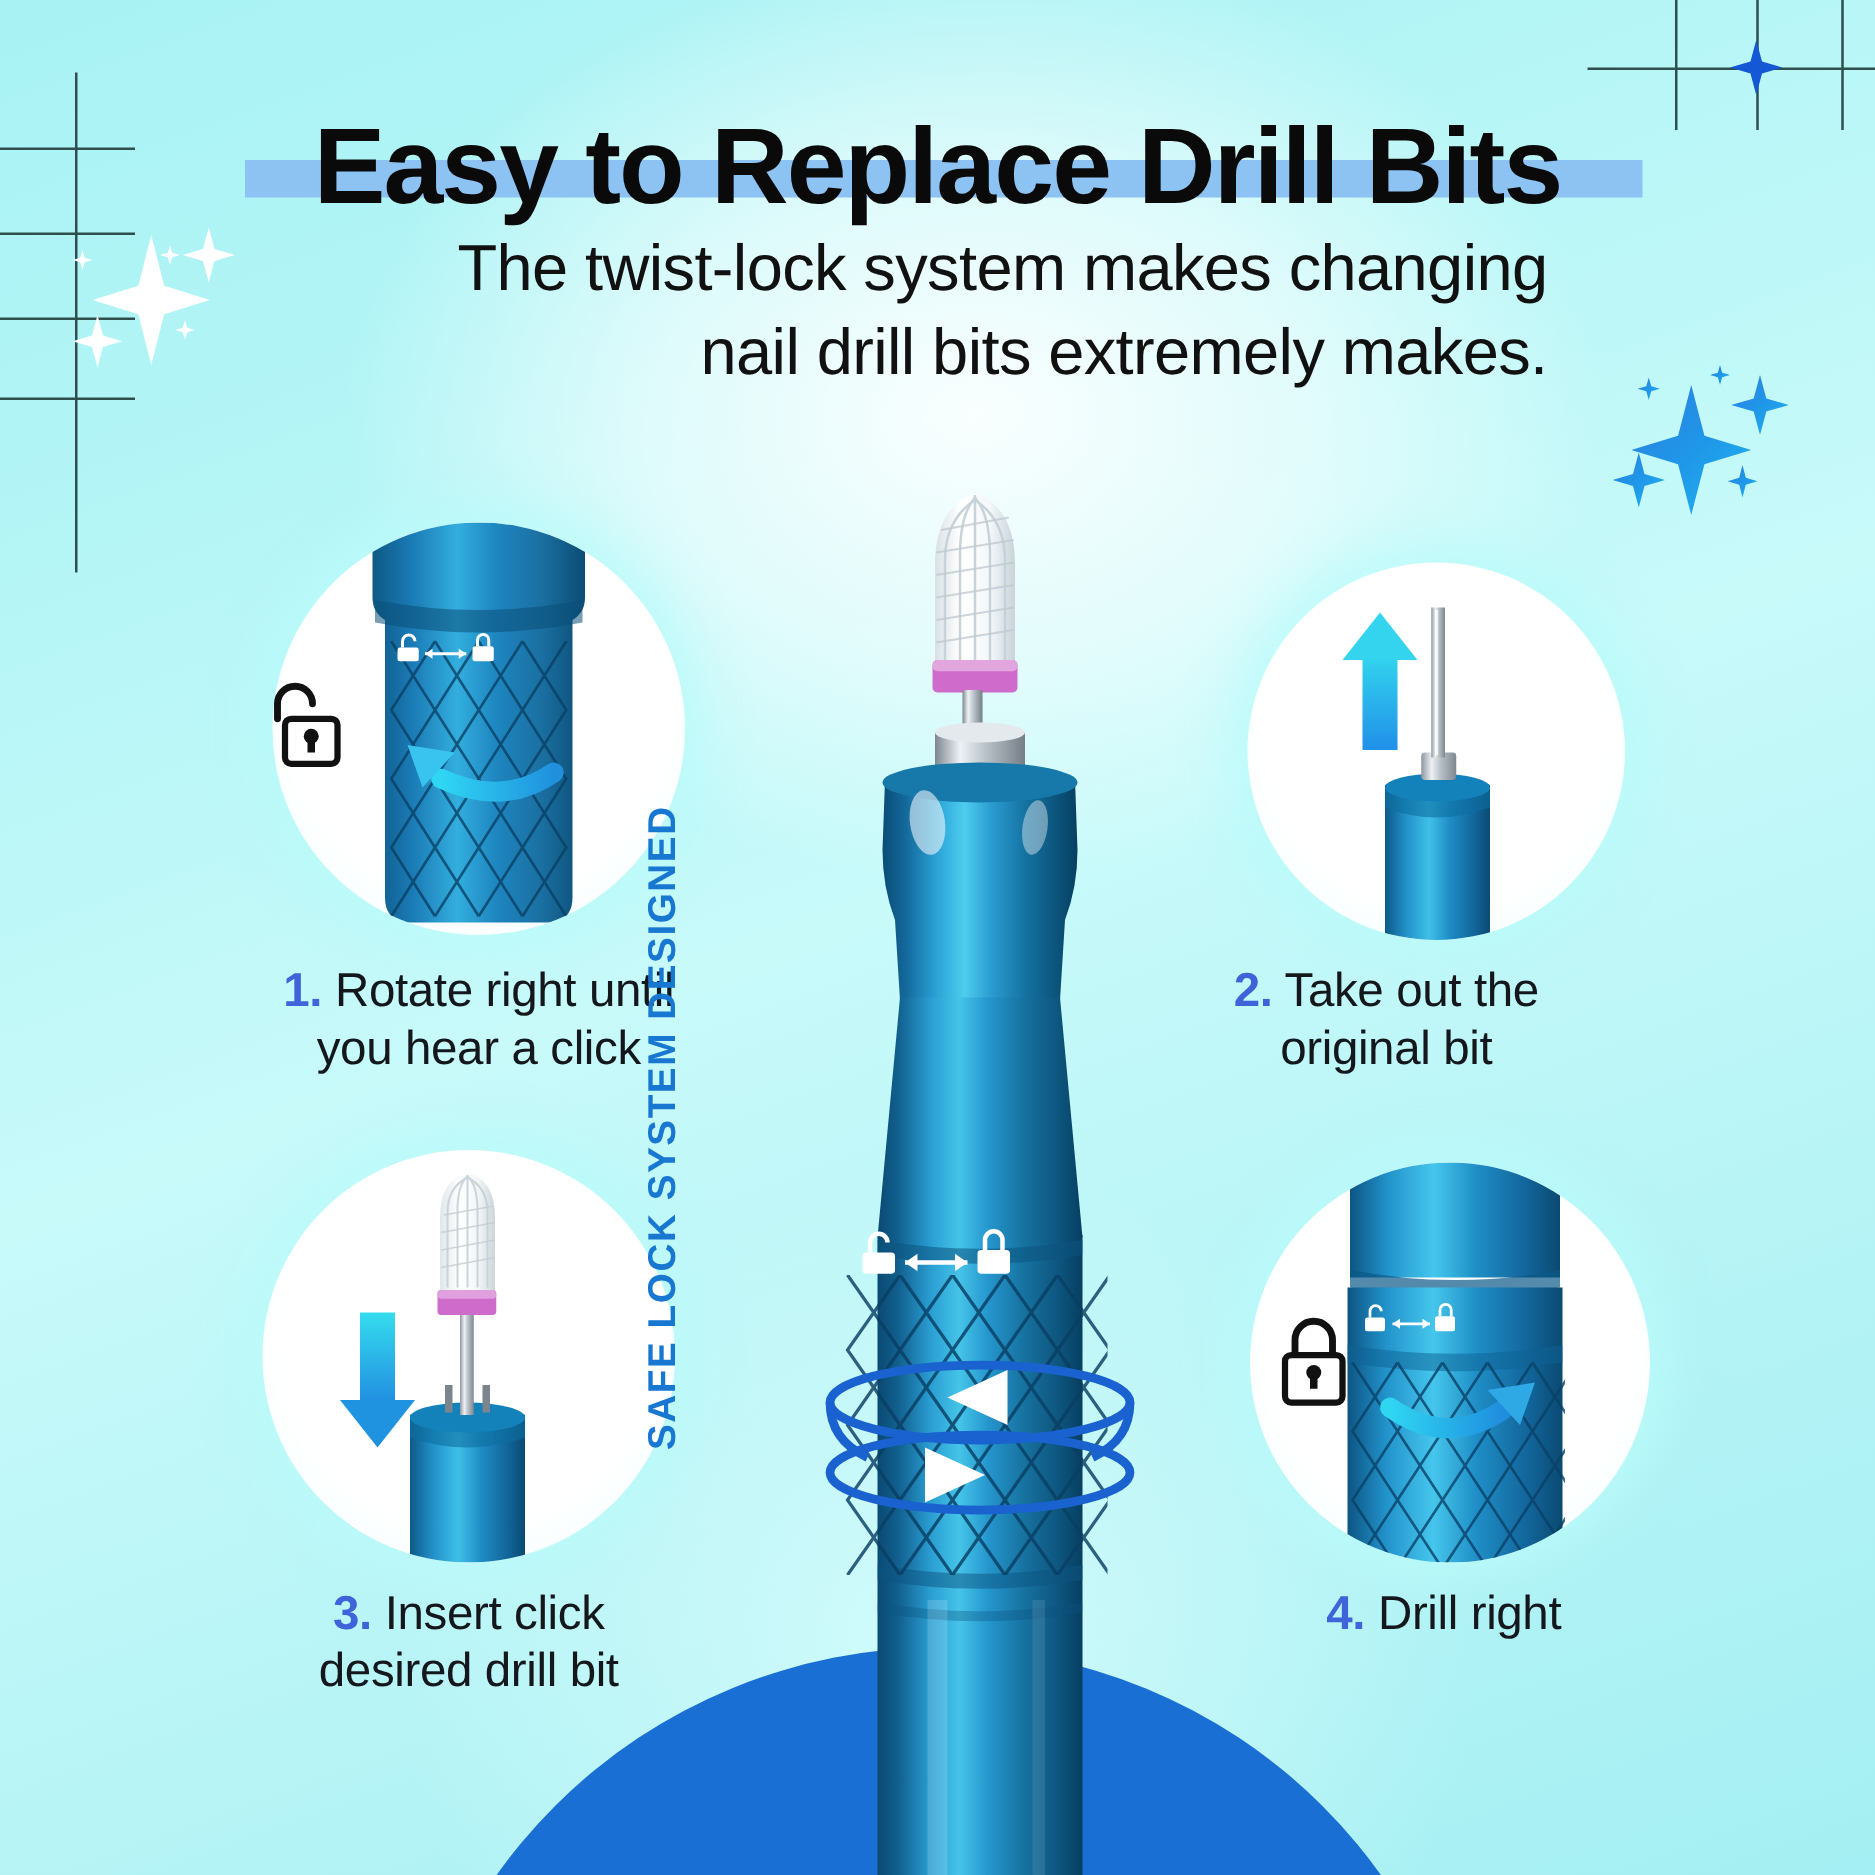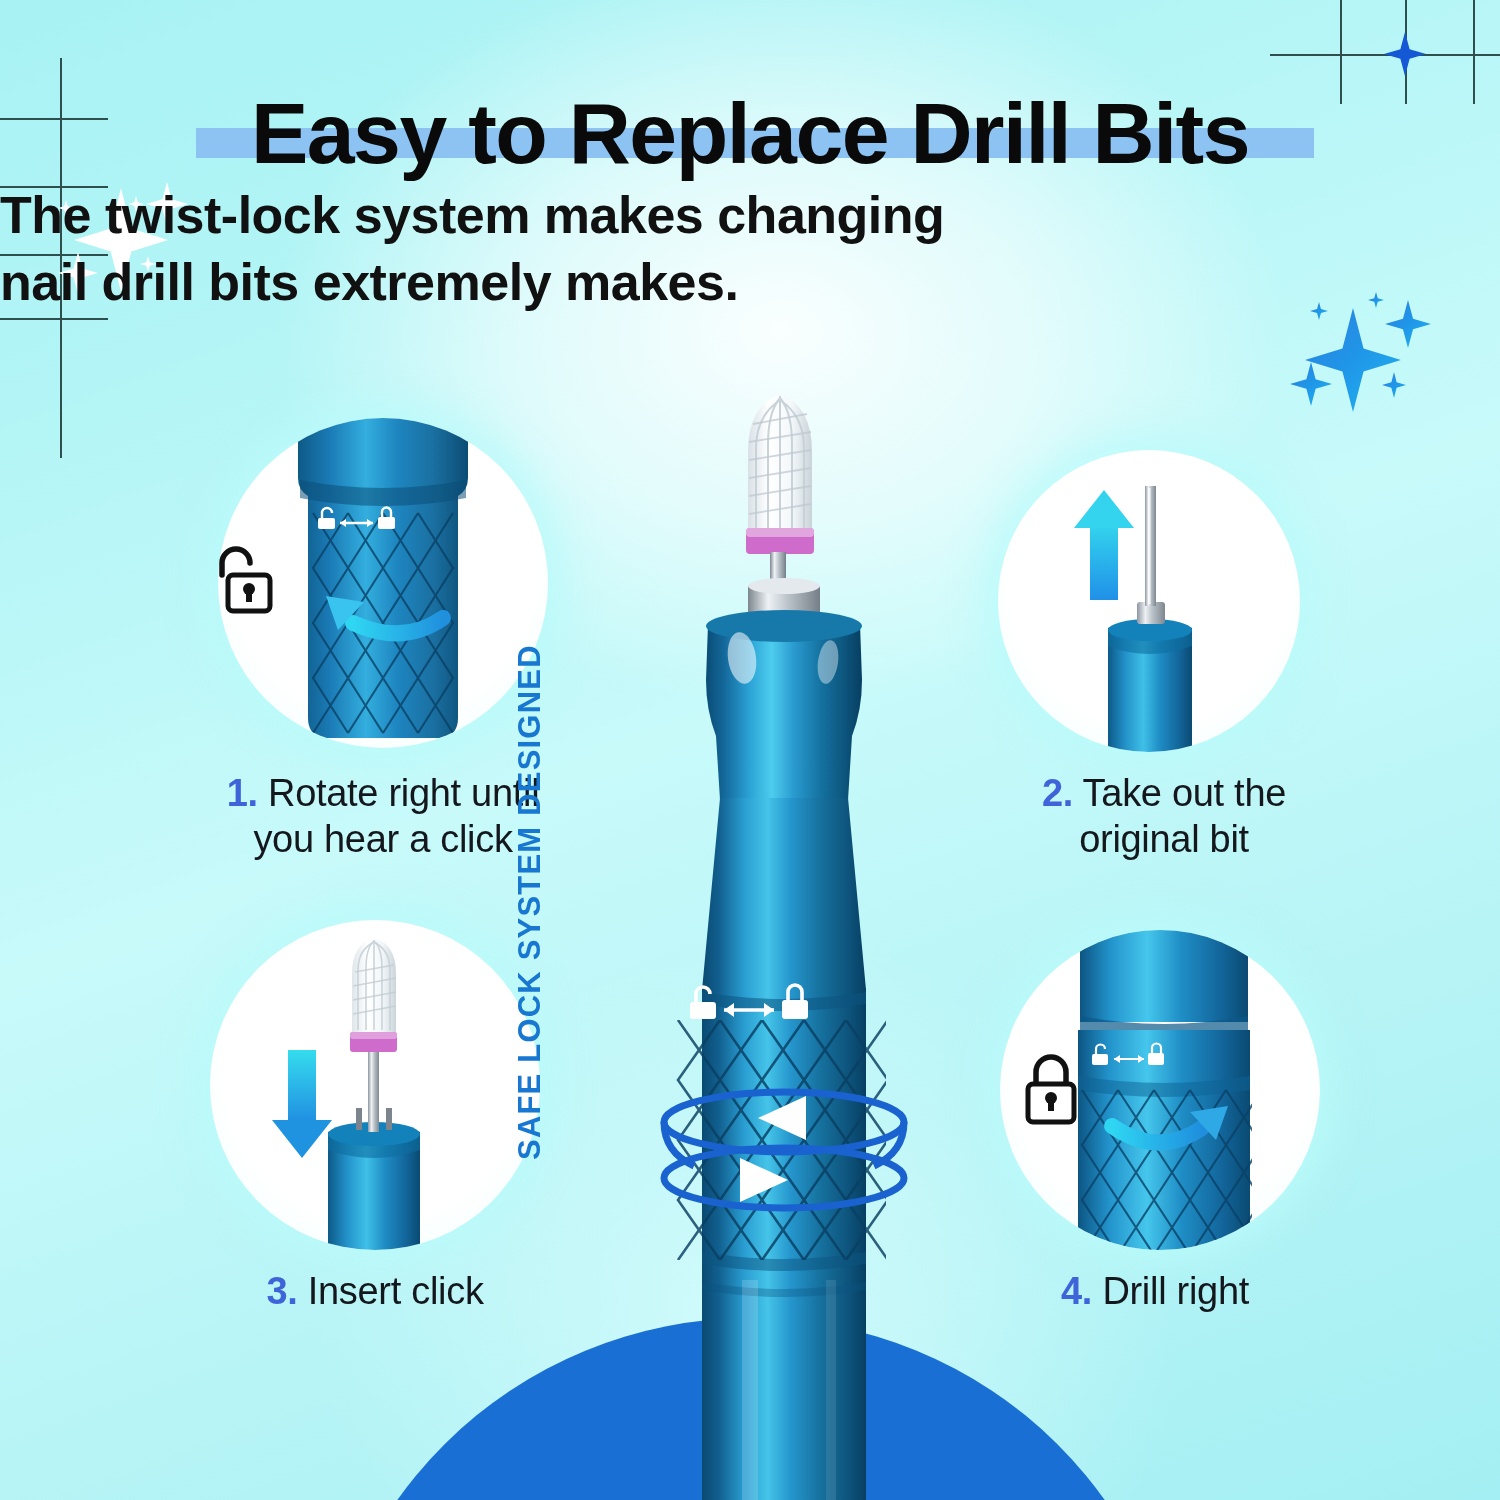--- a/index.html
+++ b/index.html
@@ -42,22 +42,22 @@
     background:#8cc3f2; z-index:1;
   }
   #title {
     position:relative; z-index:2;
     font-size:86px; font-weight:bold; color:#0a0a0a;
     letter-spacing:-1.5px; line-height:1.0;
     font-family:"Liberation Sans", sans-serif;
     margin-top:28px;
   }
   #subtitle {
-    position:absolute; left:0; top:182px; width:1238px; text-align:left;
-    font-size:52px; color:#111; line-height:1.28; font-weight:700;
+    position:absolute; left:0; top:182px; width:1238px; text-align:right;
+    font-size:52px; color:#111; line-height:1.28; font-weight:400;
     letter-spacing:-.5px;
   }
 
   
   .bubble {
     position:absolute; border-radius:50%;
     background:radial-gradient(circle at 50% 45%, #ffffff 62%, #f6fefe 80%, #eafcfc 100%);
     box-shadow:0 0 38px 16px rgba(186,250,250,.85);
     overflow:hidden;
   }
@@ -226,21 +226,21 @@
 
       <rect x="147" y="36" width="11" height="120" fill="url(#g2steel)"></rect>
       <rect x="150" y="38" width="2.5" height="116" fill="#fff" opacity=".75"></rect>
 
       <g>
         <path d="M92,66 L120,66 L120,150 L92,150 Z" fill="url(#g2arrow)"></path>
         <path d="M106,40 L136,78 L76,78 Z" fill="#34d4ef"></path>
       </g>
     </svg>
   </div>
-  <div class="caption" style="left:954px; top:770px;text-align:center;">
+  <div class="caption" style="left:899px; top:770px;text-align:center;">
     <div><span class="num">2.</span>
       <span>Take out the</span></div>
     <div>original bit</div>
   </div>
 
   <div class="bubble" style="left:210px; top:920px; width:330px; height:330px;">
     <svg viewBox="0 0 330 330" width="330" height="330">
       <defs>
         <linearGradient id="g3body" x1="0" y1="0" x2="1" y2="0">
           <stop offset="0%" stop-color="#0d5a88"></stop>
@@ -297,20 +297,21 @@
 
       <g>
         <path d="M78,130 L106,130 L106,208 L78,208 Z" fill="url(#g3arrow)"></path>
         <path d="M92,238 L122,200 L62,200 Z" fill="#1f93df"></path>
       </g>
     </svg>
   </div>
   <div class="caption" style="left:165px; top:1268px;">
     <div><span class="num">3.</span>
       <span>Insert click</span></div>
+    <div>desired drill bit</div>
   </div>
 
   <div class="bubble" style="left:1000px; top:930px; width:320px; height:320px;">
     <svg viewBox="0 0 320 320" width="320" height="320">
       <defs>
         <linearGradient id="g4body" x1="0" y1="0" x2="1" y2="0">
           <stop offset="0%" stop-color="#0d5583"></stop>
           <stop offset="18%" stop-color="#2293cb"></stop>
           <stop offset="40%" stop-color="#45c6ec"></stop>
           <stop offset="60%" stop-color="#1f8ec6"></stop>

